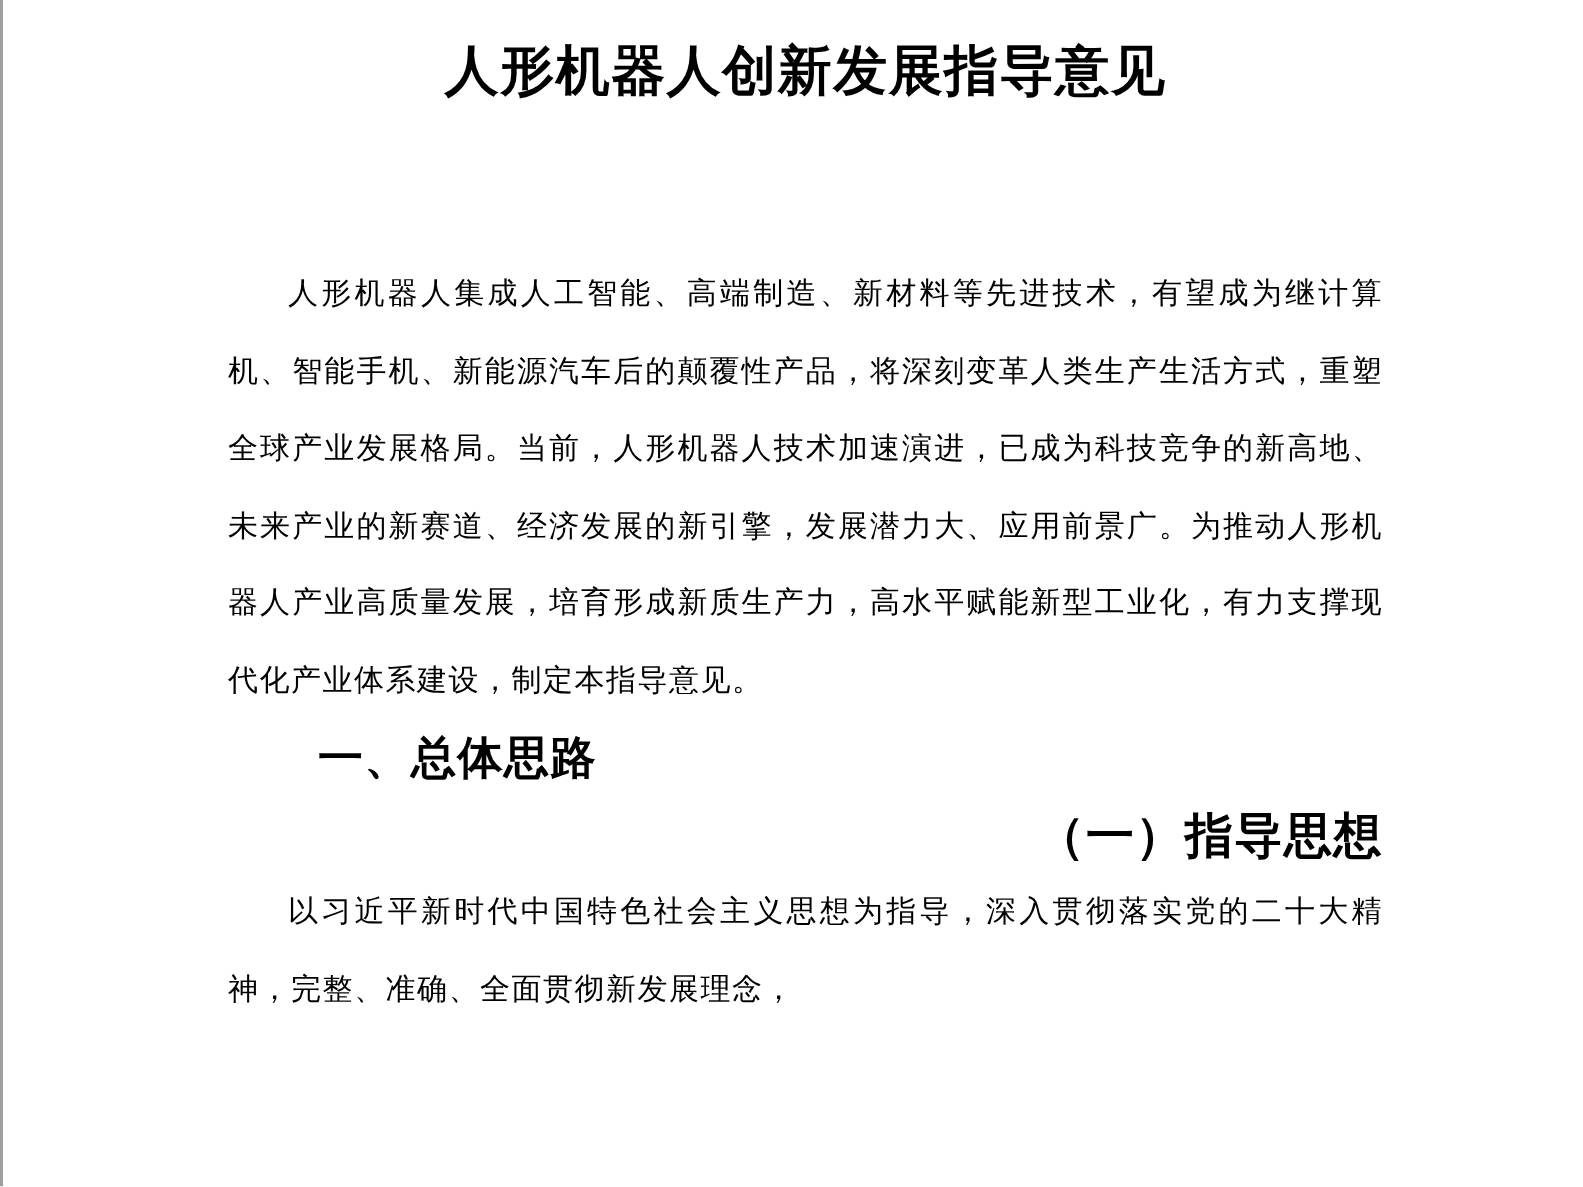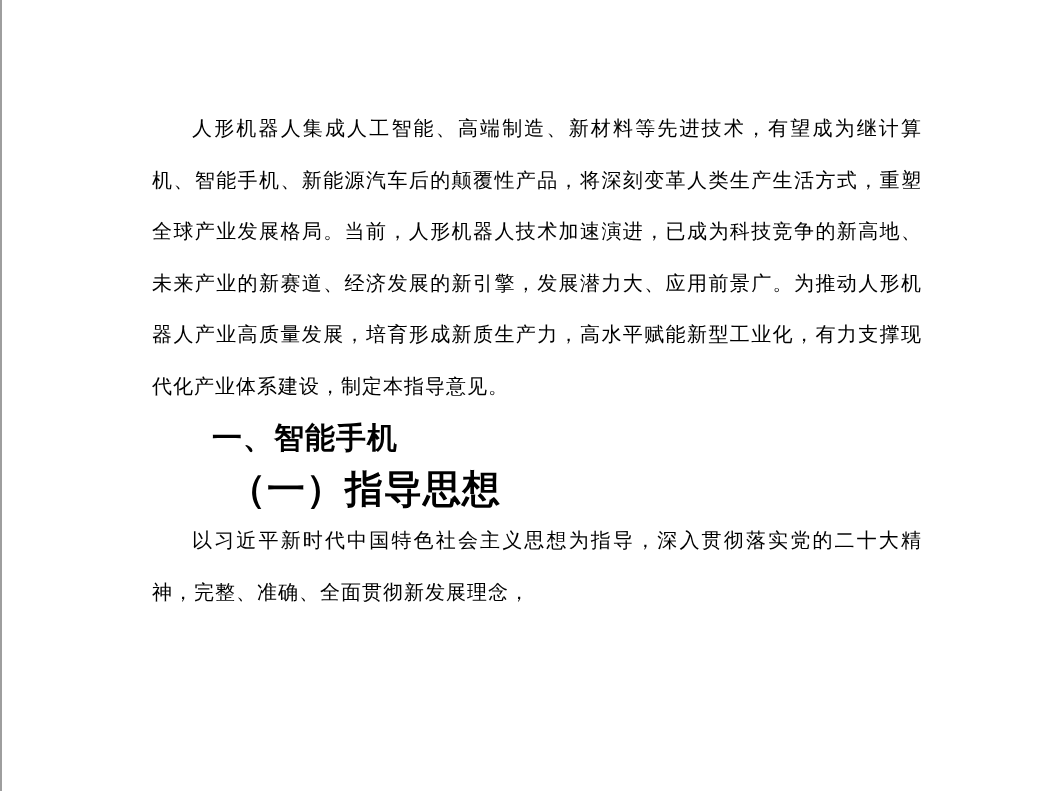--- a/index.html
+++ b/index.html
@@ -50,31 +50,33 @@
     margin: 0;
     font-size: 30px;
     line-height: 51.5px;
     font-weight: bold;
     text-indent: 2em;
     letter-spacing: 1px;
     font-family: "Liberation Sans", "DejaVu Sans", sans-serif;
   }
   .heading-2 {
     margin: 0;
-    font-size: 38px;
+    font-size: 32px;
     line-height: 51.5px;
     font-weight: bold;
     text-indent: 2em;
     letter-spacing: 1px;
     font-family: "Liberation Serif", "DejaVu Serif", serif;
+    text-align: right;
   }
 </style>
 </head>
 <body>
 
 <div class="page">
   <div class="content">
+    <h1 class="doc-title">人形机器人创新发展指导意见</h1>
     <p class="body-para first-para">人形机器人集成人工智能、高端制造、新材料等先进技术，有望成为继计算机、智能手机、新能源汽车后的颠覆性产品，将深刻变革人类生产生活方式，重塑全球产业发展格局。当前，人形机器人技术加速演进，已成为科技竞争的新高地、未来产业的新赛道、经济发展的新引擎，发展潜力大、应用前景广。为推动人形机器人产业高质量发展，培育形成新质生产力，高水平赋能新型工业化，有力支撑现代化产业体系建设，制定本指导意见。</p>
-    <p class="heading-1">一、智能手机</p>
+    <p class="heading-1">一、总体思路</p>
     <p class="heading-2">（一）指导思想</p>
     <p class="body-para">以习近平新时代中国特色社会主义思想为指导，深入贯彻落实党的二十大精神，完整、准确、全面贯彻新发展理念，</p>
   </div>
 </div>
 
 </body></html>

